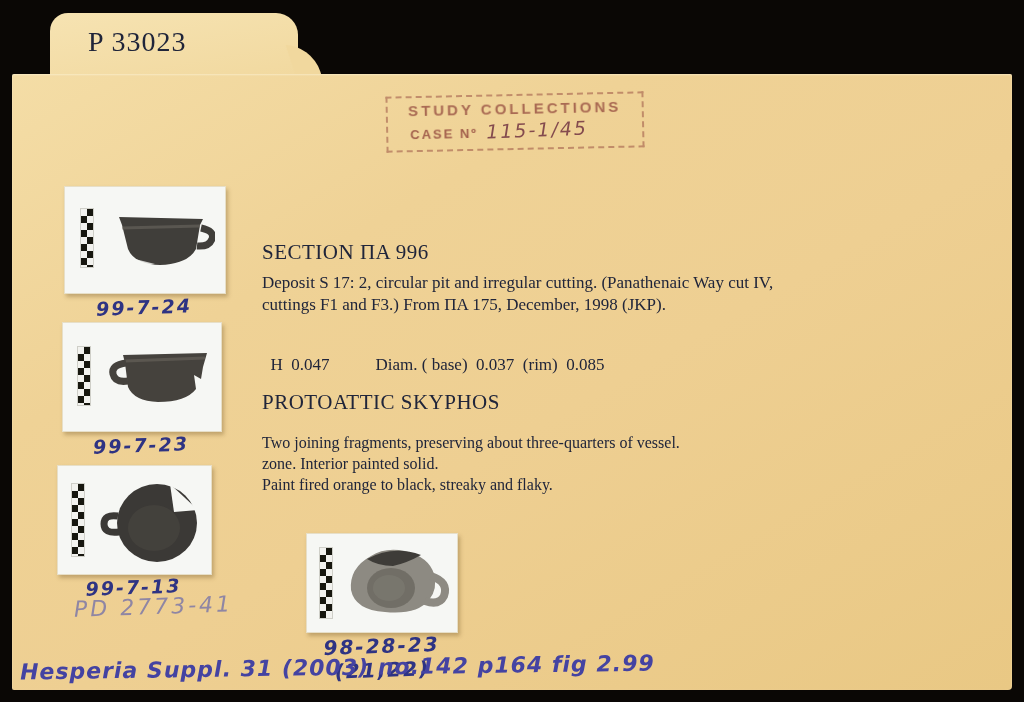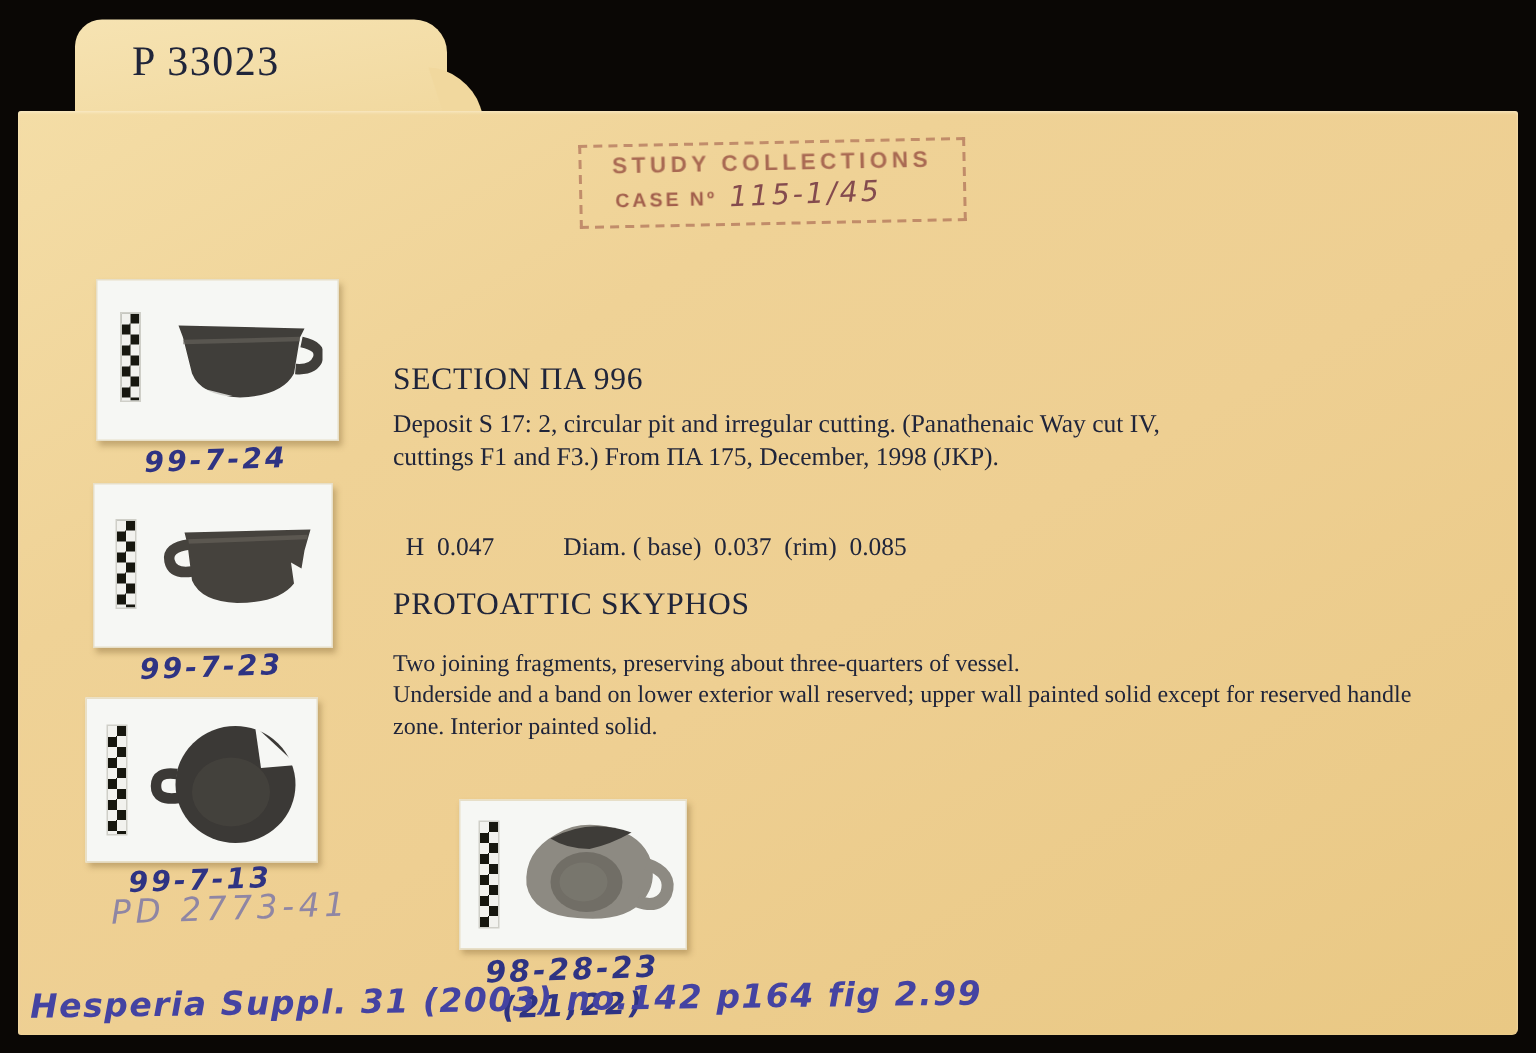--- a/index.html
+++ b/index.html
@@ -151,17 +151,17 @@
 </div>
 
 <div class="typed dims">
   <span>H  0.047</span><span class="gap"></span><span>Diam. ( base)  0.037  (rim)  0.085</span>
 </div>
 
 <div class="typed card-title">PROTOATTIC SKYPHOS</div>
 
 <div class="typed description">
   <div>Two joining fragments, preserving about three-quarters of vessel.</div>
-  <div>Underside and a band on lower exterior wall reserved; upper wall painted solid except for reserved handle</div>
   <div>zone. Interior painted solid.</div>
+  <div>Paint fired orange to black, streaky and flaky.</div>
 </div>
 
 <div class="reference hand">Hesperia Suppl. 31 (2003) no.142 p164 fig 2.99</div>
 
 </body></html>

